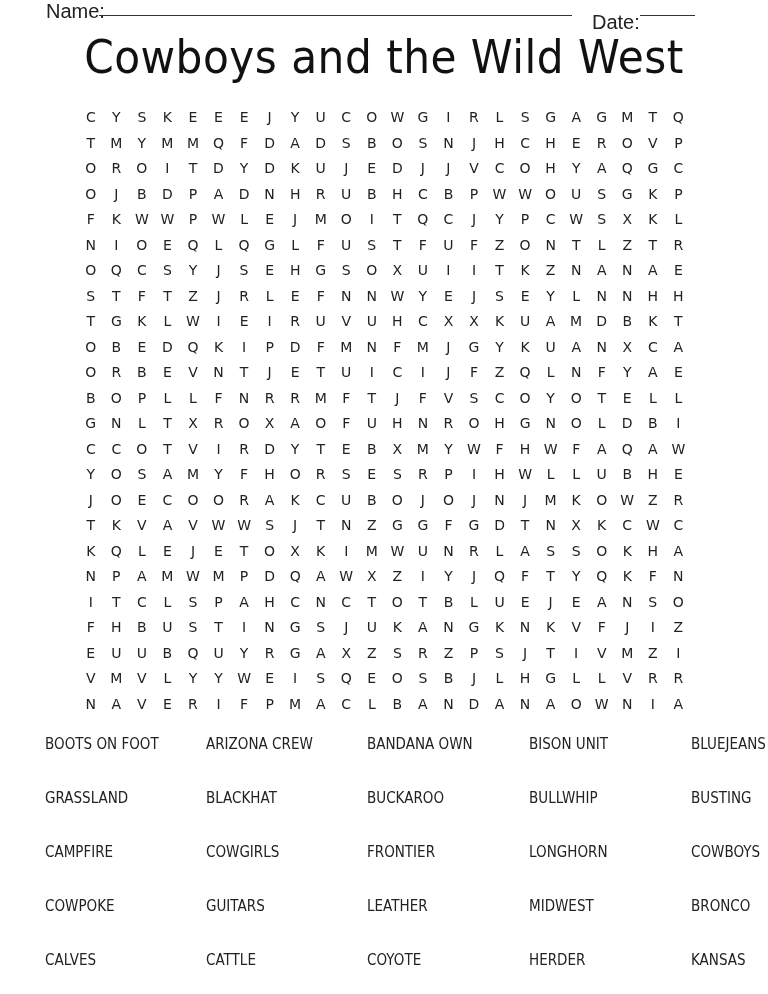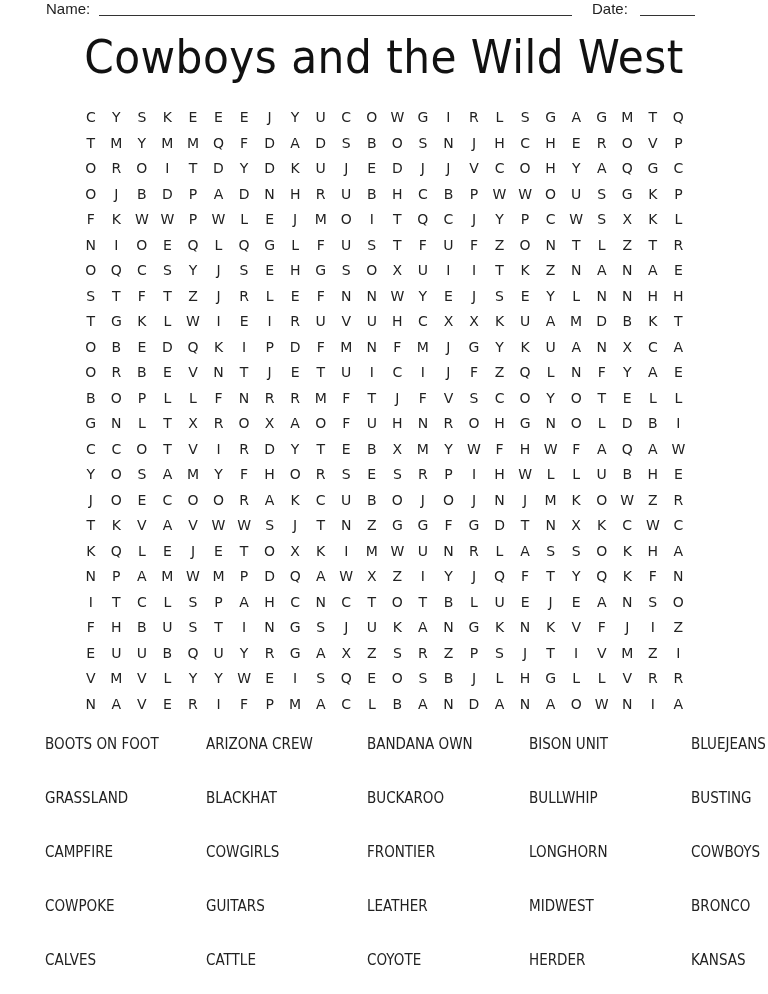--- a/index.html
+++ b/index.html
@@ -3,28 +3,28 @@
 <meta charset="utf-8">
 <style>
   html, body { margin: 0; padding: 0; background: #ffffff; }
   body {
     width: 768px; height: 994px; position: relative; overflow: hidden;
     color: #111111;
     font-family: "DejaVu Sans", sans-serif;
   }
   .header-line {
     position: absolute; top: 0; left: 0; width: 768px; height: 22px;
-    font-family: "Liberation Sans", sans-serif; font-size: 15px; color: #222;
+    font-family: "Liberation Sans", sans-serif; font-size: 20px; color: #222;
   }
   .name-field { position: absolute; left: 46px; top: 0px; }
   .name-underline {
     position: absolute; left: 99px; top: 15px; width: 473px; height: 0;
     border-bottom: 1px solid #333;
   }
-  .date-field { position: absolute; left: 592px; top: 0px; }
+  .date-field { position: absolute; left: 592px; top: 11px; }
   .date-underline {
     position: absolute; left: 640px; top: 15px; width: 55px; height: 0;
     border-bottom: 1px solid #333;
   }
   .title {
     position: absolute; top: 30px; left: 0; width: 768px; text-align: center;
     font-family: "DejaVu Sans", sans-serif; font-size: 46px; letter-spacing: 0.5px;
     font-weight: normal; margin: 0; color: #111;
     transform: scaleX(0.92); transform-origin: center;
   }

